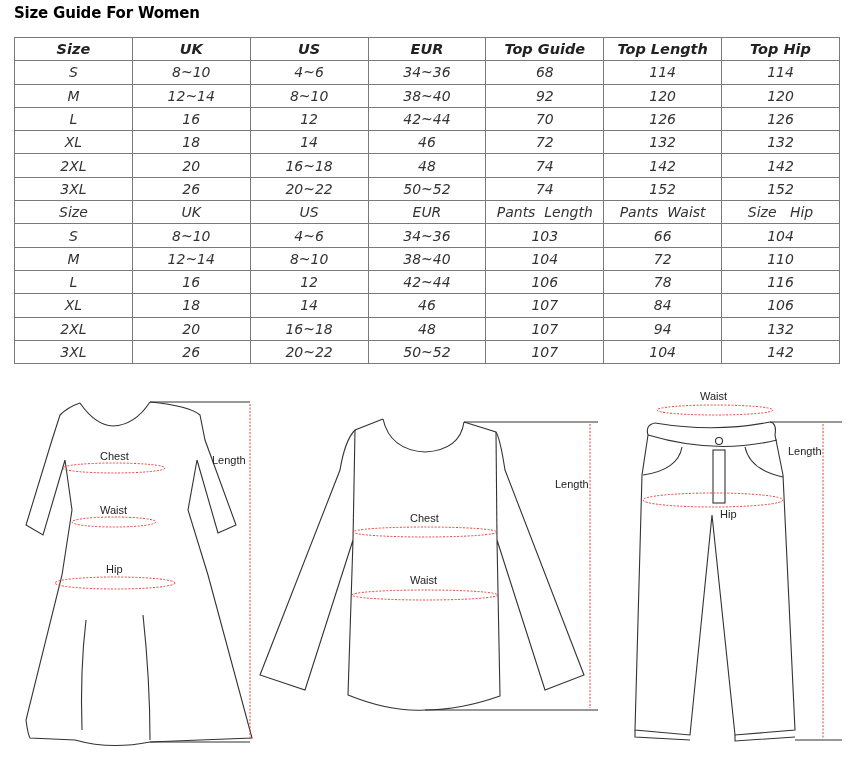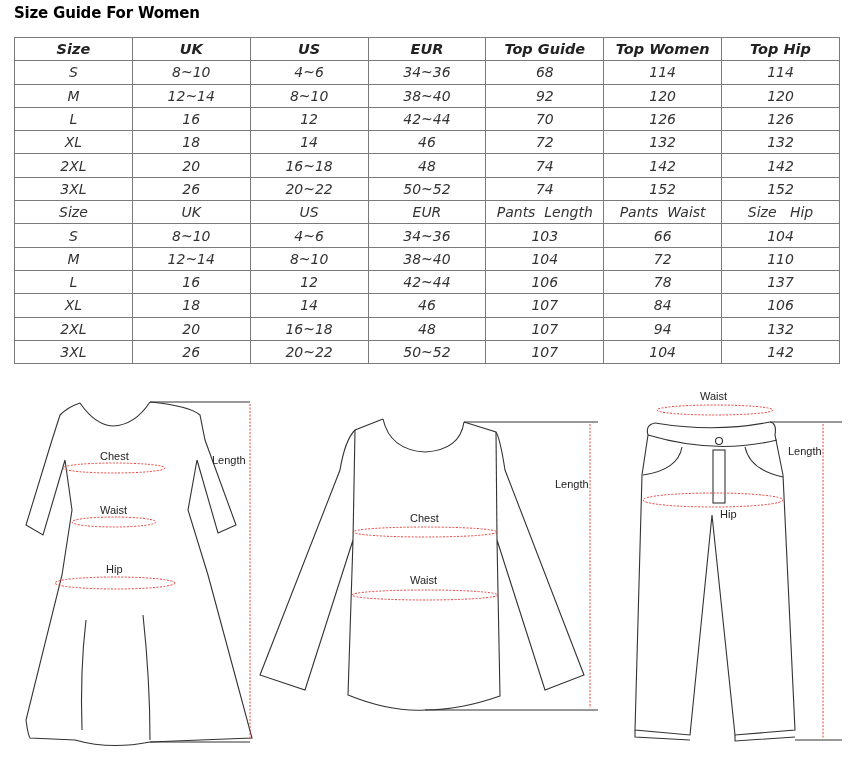--- a/index.html
+++ b/index.html
@@ -27,21 +27,21 @@
       <col>
       <col>
     </colgroup>
   <tbody>
     <tr class="hdr">
       <td>Size</td>
       <td>UK</td>
       <td>US</td>
       <td>EUR</td>
       <td>Top Guide</td>
-      <td>Top Women</td>
+      <td>Top Length</td>
       <td>Top Hip</td>
     </tr>
     <tr>
       <td>S</td>
       <td>8~10</td>
       <td>4~6</td>
       <td>34~36</td>
       <td>68</td>
       <td>114</td>
       <td>114</td>
@@ -118,21 +118,21 @@
       <td>72</td>
       <td>110</td>
     </tr>
     <tr>
       <td>L</td>
       <td>16</td>
       <td>12</td>
       <td>42~44</td>
       <td>106</td>
       <td>78</td>
-      <td>137</td>
+      <td>116</td>
     </tr>
     <tr>
       <td>XL</td>
       <td>18</td>
       <td>14</td>
       <td>46</td>
       <td>107</td>
       <td>84</td>
       <td>106</td>
     </tr>

